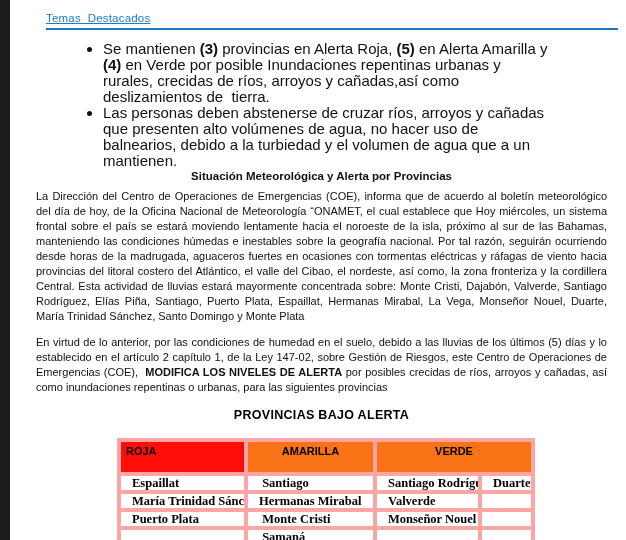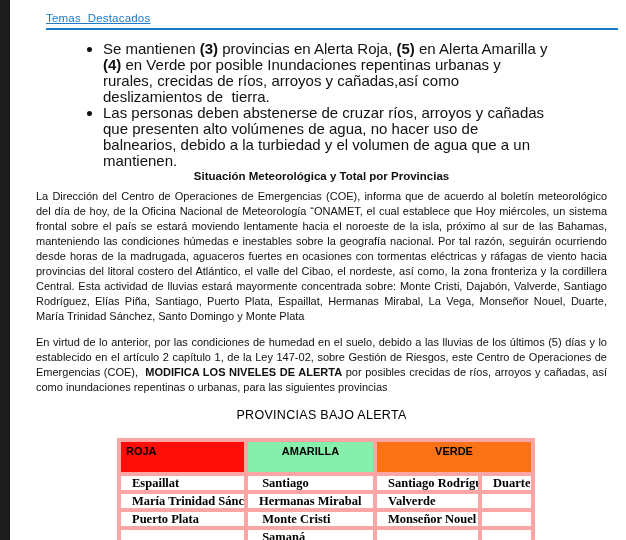--- a/index.html
+++ b/index.html
@@ -22,21 +22,21 @@
   .bold{font-weight:bold;}
   .center-heading{
     margin-top:1px;text-align:center;font-weight:bold;font-size:11.5px;color:#111;
   }
   p.para{
     margin:11px;font-size:11px;line-height:15px;text-align:justify;color:#111;
   }
   p.p1{margin-top:7px;}
   p.p2{margin-top:10px;}
   .table-title{
-    margin-top:13px;text-align:center;font-weight:normal;font-size:12.5px;
+    margin-top:13px;text-align:center;font-weight:bold;font-size:12.5px;
     letter-spacing:.3px;color:#000;
   }
   table.alert{
     margin:16px 0 0 92px;border-collapse:collapse;table-layout:fixed;
     border:2px solid #000;width:414px;
   }
   table.alert col.c1{width:127px;}
   table.alert col.c2{width:129px;}
   table.alert col.c3{width:105px;}
   table.alert col.c4{width:53px;}
@@ -65,39 +65,39 @@
 
     <div class="topic-heading">
       <span class="topic-link">Temas &nbsp;Destacados</span>
     </div>
 
     <ul class="bullets">
       <li><span>Se mantienen </span><span class="bold">(3)</span><span> provincias en Alerta Roja, </span><span class="bold">(5)</span><span> en Alerta Amarilla y </span><span class="bold">(4)</span><span> en Verde por posible Inundaciones repentinas urbanas y rurales, crecidas de ríos, arroyos y cañadas,así como deslizamientos de &nbsp;tierra.</span></li>
       <li><span>Las personas deben abstenerse de cruzar ríos, arroyos y cañadas que presenten alto volúmenes de agua, no hacer uso de balnearios, debido a la turbiedad y el volumen de agua que a un mantienen.</span></li>
     </ul>
 
-    <div class="center-heading">Situación Meteorológica y Total por Provincias</div>
+    <div class="center-heading">Situación Meteorológica y Alerta por Provincias</div>
 
     <p class="para p1">La Dirección del Centro de Operaciones de Emergencias (COE), informa que de acuerdo al boletín meteorológico del día de hoy, de la Oficina Nacional de Meteorología “ONAMET, el cual establece que Hoy miércoles, un sistema frontal sobre el país se estará moviendo lentamente hacia el noroeste de la isla, próximo al sur de las Bahamas, manteniendo las condiciones húmedas e inestables sobre la geografía nacional. Por tal razón, seguirán ocurriendo desde horas de la madrugada, aguaceros fuertes en ocasiones con tormentas eléctricas y ráfagas de viento hacia provincias del litoral costero del Atlántico, el valle del Cibao, el nordeste, así como, la zona fronteriza y la cordillera Central. Esta actividad de lluvias estará mayormente concentrada sobre: Monte Cristi, Dajabón, Valverde, Santiago Rodríguez, Elías Piña, Santiago, Puerto Plata, Espaillat, Hermanas Mirabal, La Vega, Monseñor Nouel, Duarte, María Trinidad Sánchez, Santo Domingo y Monte Plata</p>
 
     <p class="para p2"><span>En virtud de lo anterior, por las condiciones de humedad en el suelo, debido a las lluvias de los últimos (5) días y lo establecido en el artículo 2 capítulo 1, de la Ley 147-02, sobre Gestión de Riesgos, este Centro de Operaciones de Emergencias (COE), &nbsp;</span><span class="bold">MODIFICA LOS NIVELES DE ALERTA</span><span> por posibles crecidas de ríos, arroyos y cañadas, así como inundaciones repentinas o urbanas, para las siguientes provincias</span></p>
 
     <div class="table-title">PROVINCIAS BAJO ALERTA</div>
 
     <table class="alert">
       <colgroup>
           <col class="c1">
           <col class="c2">
           <col class="c3">
           <col class="c4">
         </colgroup>
       <thead>
           <tr>
             <th colspan="1" class="left" style="background: rgb(254, 13, 9);">ROJA</th>
-            <th colspan="1" style="background: #86efac;">AMARILLA</th>
+            <th colspan="1" style="background: #f97316;">AMARILLA</th>
             <th colspan="2" style="background: #f97316;">VERDE</th>
           </tr>
         </thead>
       <tbody>
           <tr>
             <td>Espaillat</td>
             <td>&nbsp;Santiago</td>
             <td>Santiago Rodríguez</td>
             <td>Duarte</td>
           </tr>

